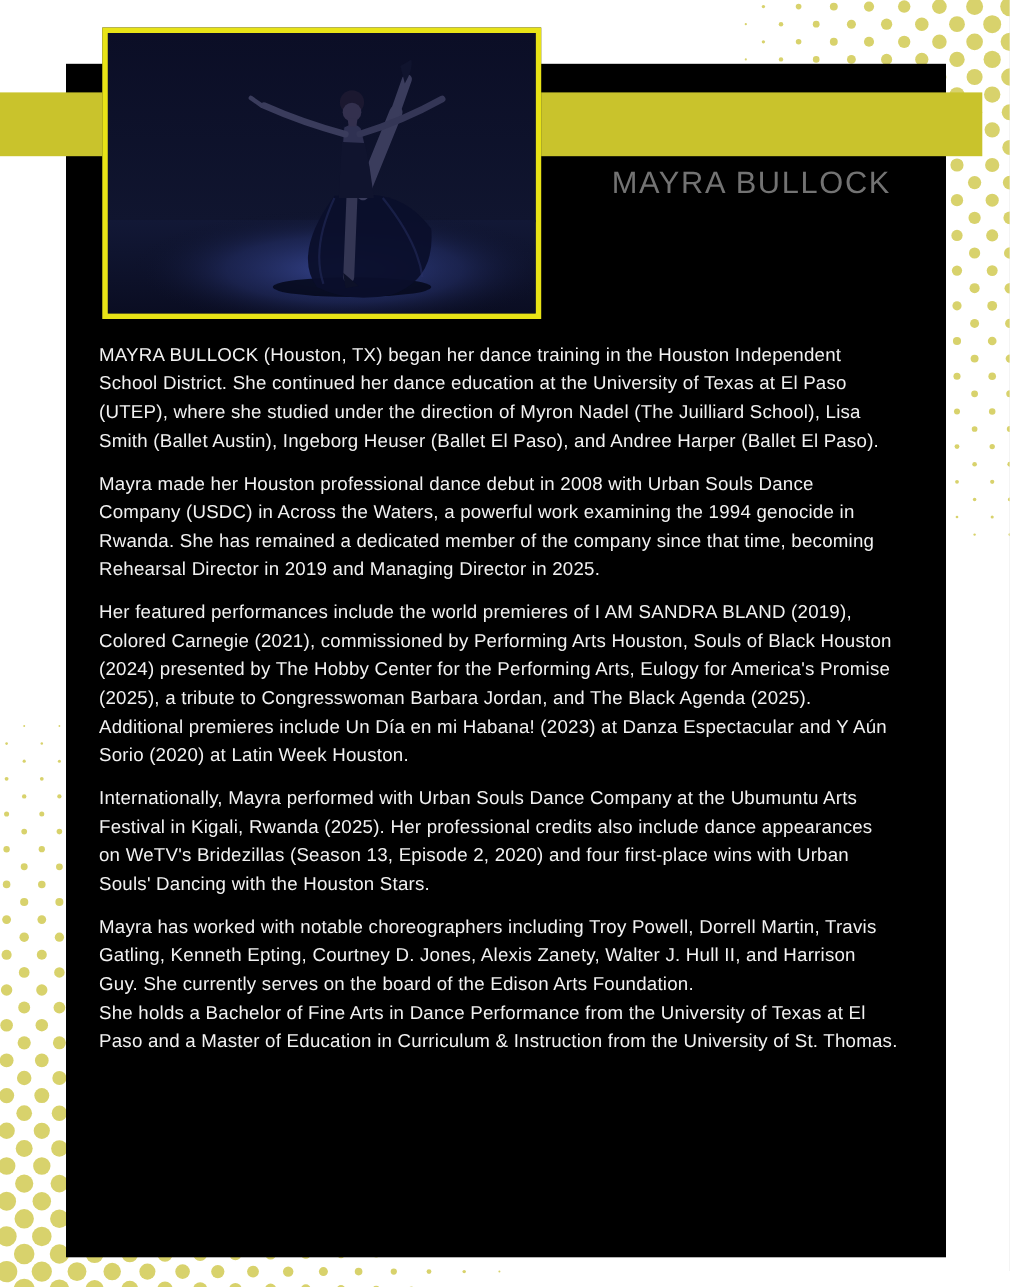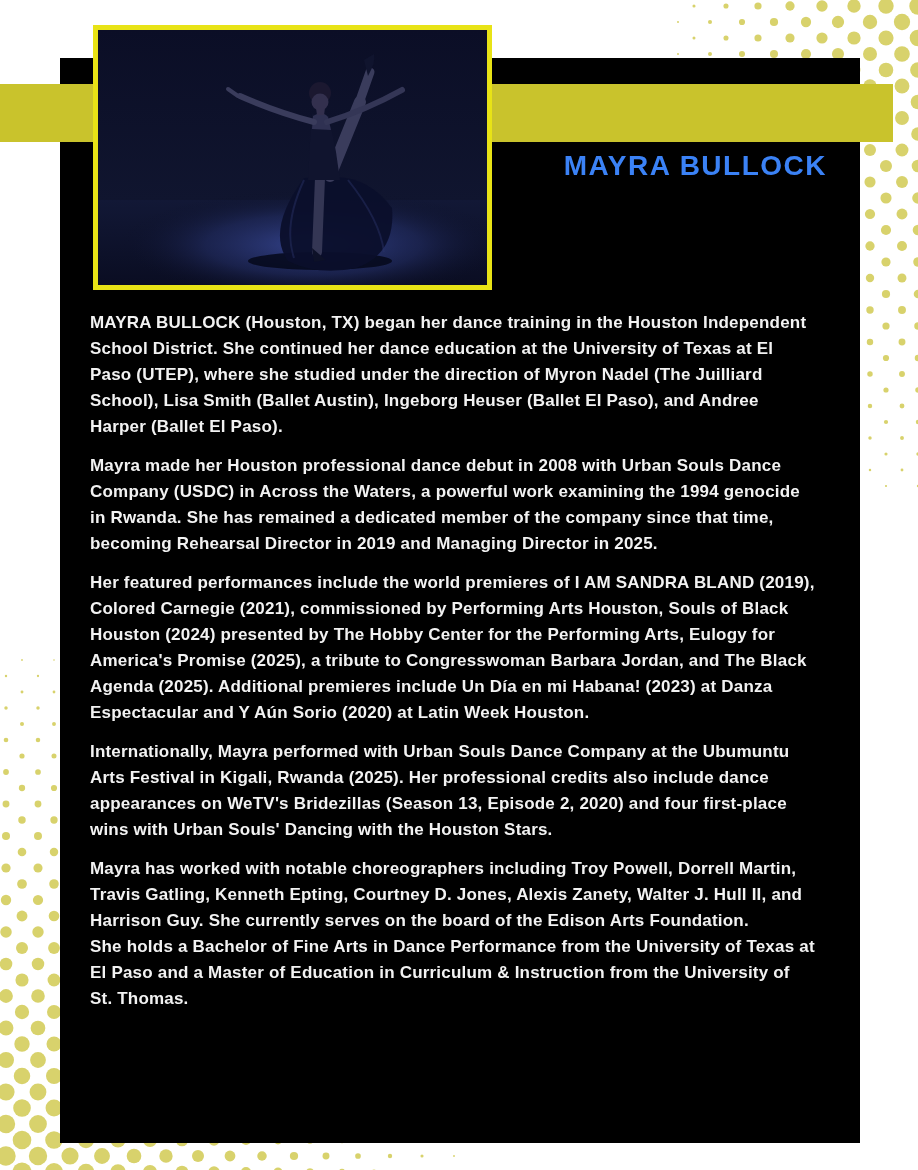--- a/index.html
+++ b/index.html
@@ -17,30 +17,30 @@
     position:absolute;left:0;top:84px;width:893px;height:58px;
     background:var(--accent,#c9c32c);z-index:3;
   }
   .photo-frame{
     position:absolute;left:93px;top:25px;width:399px;height:265px;
     box-sizing:border-box;border:5px solid var(--photo-border,#e8e316);
     background:#0a0d22;z-index:4;
   }
   .photo-frame svg{display:block;width:100%;height:100%;}
   .title{
-    position:absolute;top:92px;right:33px;margin:0;z-index:5;
-    color:#3b82f6;font-size:28px;font-weight:700;letter-spacing:1.5px;
+    position:absolute;top:92px;right:50px;margin:0;z-index:5;
+    color:#737373;font-size:28px;font-weight:400;letter-spacing:1.5px;
     font-family:"Liberation Sans",sans-serif;
   }
   .bio{
     position:absolute;left:30px;top:252px;width:726px;z-index:5;
   }
   .bio p{
     margin:0 0 13px 0;color:var(--text,#f2f2f2);
-    font-size:17px;line-height:26px;font-weight:700;
+    font-size:17px;line-height:26px;font-weight:400;
     white-space:pre-line;letter-spacing:0.2px;
   }
 </style>
 </head>
 <body>
 
 <div class="page" style="--page-bg: #ffffff; --panel: #000000; --accent: #c9c32c; --photo-border: #e8e316; --text: #f2f2f2;">
 
   <svg class="halftone" viewBox="0 0 918 1170" xmlns="http://www.w3.org/2000/svg">
     <g id="dots-top-right">

